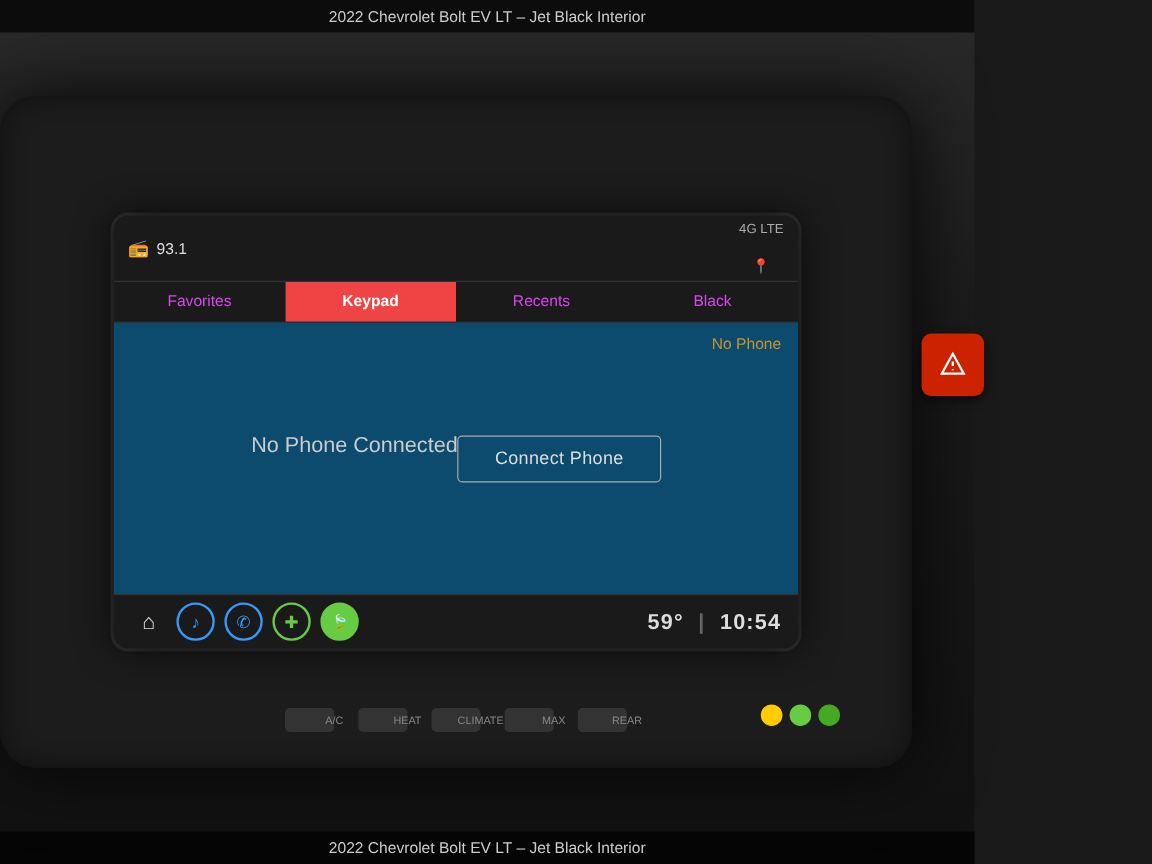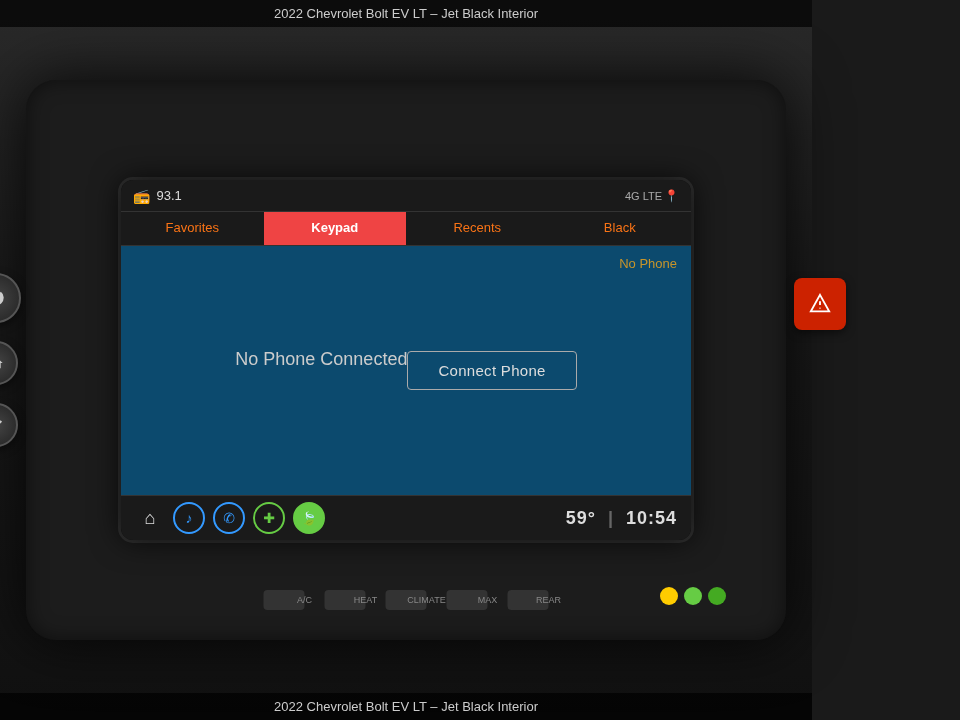--- a/index.html
+++ b/index.html
@@ -13,21 +13,21 @@
     }
 
     
     .car-bg {
       width: 812px;
       height: 720px;
       background: linear-gradient(180deg, #2a2a2a 0%, #1a1a1a 40%, #111 100%);
       position: relative;
       display: flex;
       flex-direction: column;
-      align-items: center;
+      align-items: flex-start;
       justify-content: center;
     }
 
     
     .watermark-top {
       position: absolute;
       top: 0;
       left: 0;
       right: 0;
       background: rgba(0,0,0,0.7);
@@ -157,42 +157,43 @@
     }
 
     .radio-icon {
       color: #aaa;
       font-size: 14px;
     }
 
     .top-right-info {
       display: flex;
       align-items: center;
-      gap: 2px;
+      gap: 18px;
       color: #aaa;
       font-size: 11px;
+      flex-direction: column;
     }
 
     .signal-icon {
       color: #aaa;
       font-size: 12px;
     }
 
     
     .nav-tabs {
       display: flex;
       background: #1a1a1a;
       border-bottom: 1px solid #333;
     }
 
     .nav-tab {
       flex: 1;
       padding: 8px 4px;
       text-align: center;
-      color: #f97316;
+      color: #d946ef;
       font-size: 13px;
       cursor: pointer;
       border-bottom: 2px solid transparent;
     }
 
     .nav-tab.active {
       background: #ef4444;
       color: #fff;
       font-weight: bold;
     }

